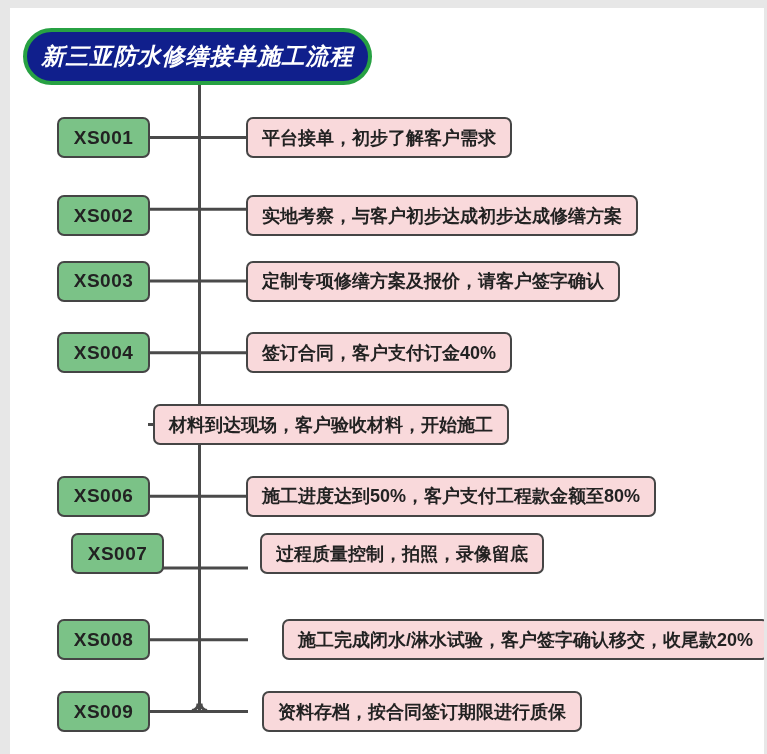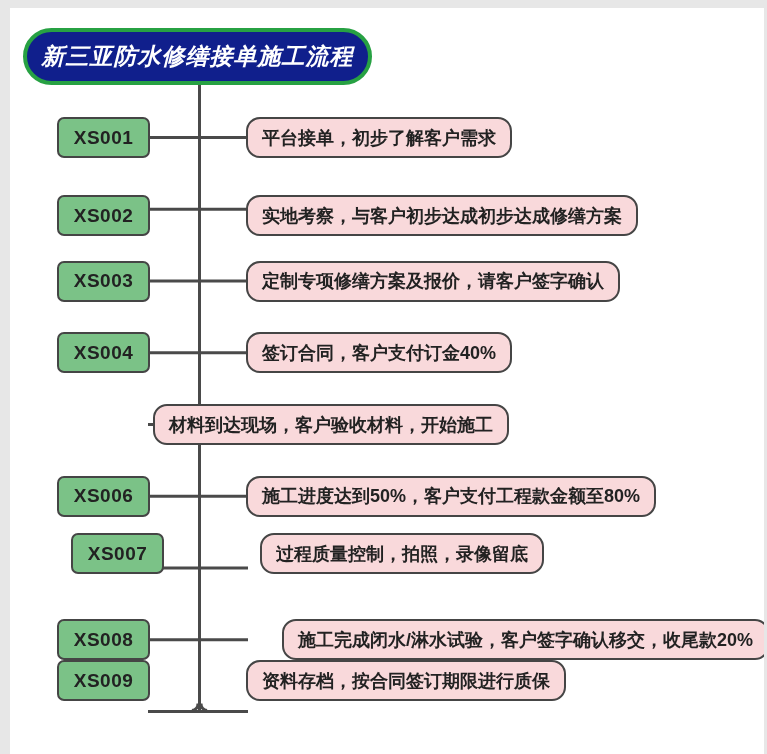--- a/index.html
+++ b/index.html
@@ -26,21 +26,21 @@
   .title-pill span{color:var(--title-text);font-size:23px;font-weight:bold;letter-spacing:1px;font-style:italic;}
   .row{position:absolute;left:57px;height:41px;display:flex;align-items:center;}
   .code-box{
     box-sizing:border-box;width:93px;height:41px;flex:none;
     background:var(--code-fill);border:2px solid var(--node-border);border-radius:7px;
     display:flex;align-items:center;justify-content:center;
   }
   .code-box span{font-size:19px;font-weight:bold;color:var(--node-text);letter-spacing:.5px;}
   .desc-box{
     box-sizing:border-box;margin-left:96px;height:41px;
-    background:var(--desc-fill);border:2px solid var(--node-border);border-radius:14px;
+    background:var(--desc-fill);border:2px solid var(--node-border);border-radius:7px;
     display:flex;align-items:center;padding:0 14px;white-space:nowrap;
   }
   .desc-box span{font-size:18px;font-weight:bold;color:var(--node-text);}
 </style>
 </head>
 <body>
 
 <div id="stage">
   <svg id="connectors" width="767" height="754">
       <line x1="199.5" x2="199.5" y1="85" y2="711.5"></line>
@@ -115,21 +115,21 @@
       </div>
     </div>
     <div class="row" style="top: 619.25px; gap: 36px;">
       <div class="code-box">
         <span>XS008</span>
       </div>
       <div class="desc-box">
         <span>施工完成闭水/淋水试验，客户签字确认移交，收尾款20%</span>
       </div>
     </div>
-    <div class="row" style="top: 660px;">
+    <div class="row" style="top: 691px; gap: 16px;">
       <div class="code-box">
         <span>XS009</span>
       </div>
       <div class="desc-box">
         <span>资料存档，按合同签订期限进行质保</span>
       </div>
     </div>
     <div class="edge-top"></div>
   <div class="edge-left"></div>
   <div class="edge-right"></div>

